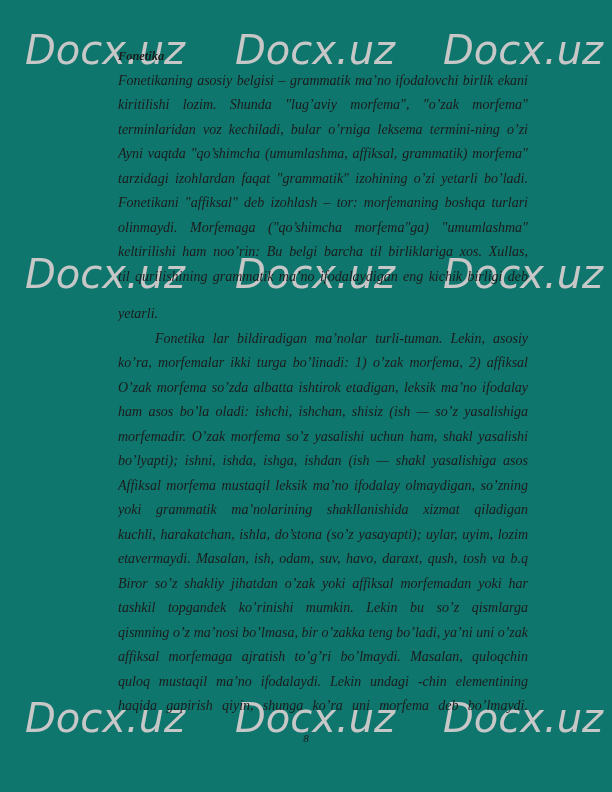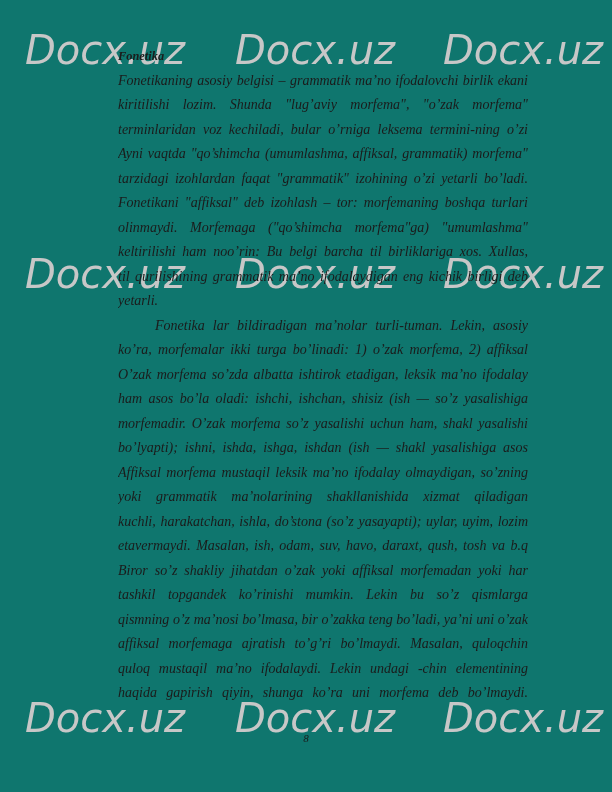--- a/index.html
+++ b/index.html
@@ -47,21 +47,21 @@
     height: 24.5px;
   }
   .line {
     font-size: 14px;
     line-height: 24.5px;
     height: 24.5px;
     text-align: justify;
     text-align-last: justify;
     overflow: hidden;
   }
-  .line.no-just { text-align: left; text-align-last: left; }
+  .line.no-just { text-align: left; text-align-last: left; margin-top: 13px; }
   .line.indent { text-indent: 37px; }
   .page-number {
     position: absolute;
     left: 0; top: 731px;
     width: 612px;
     text-align: center;
     font-size: 11px;
     line-height: 14px;
     color: #1b1b1b;
     z-index: 2;

